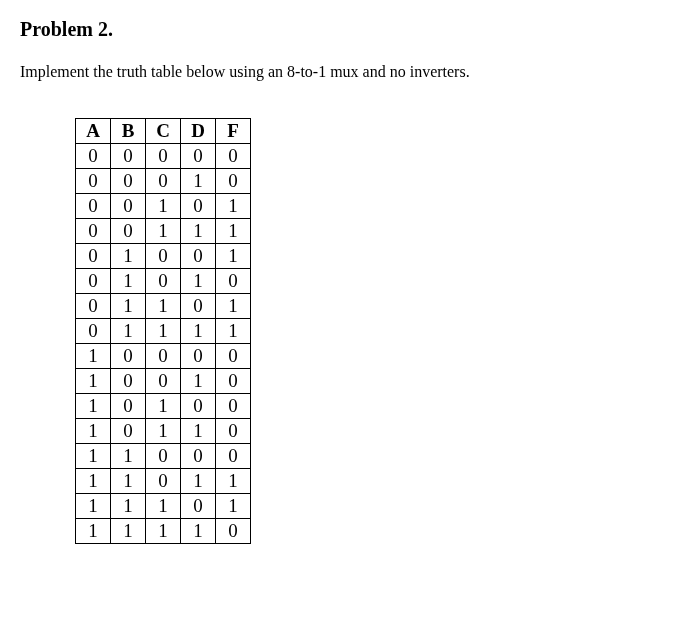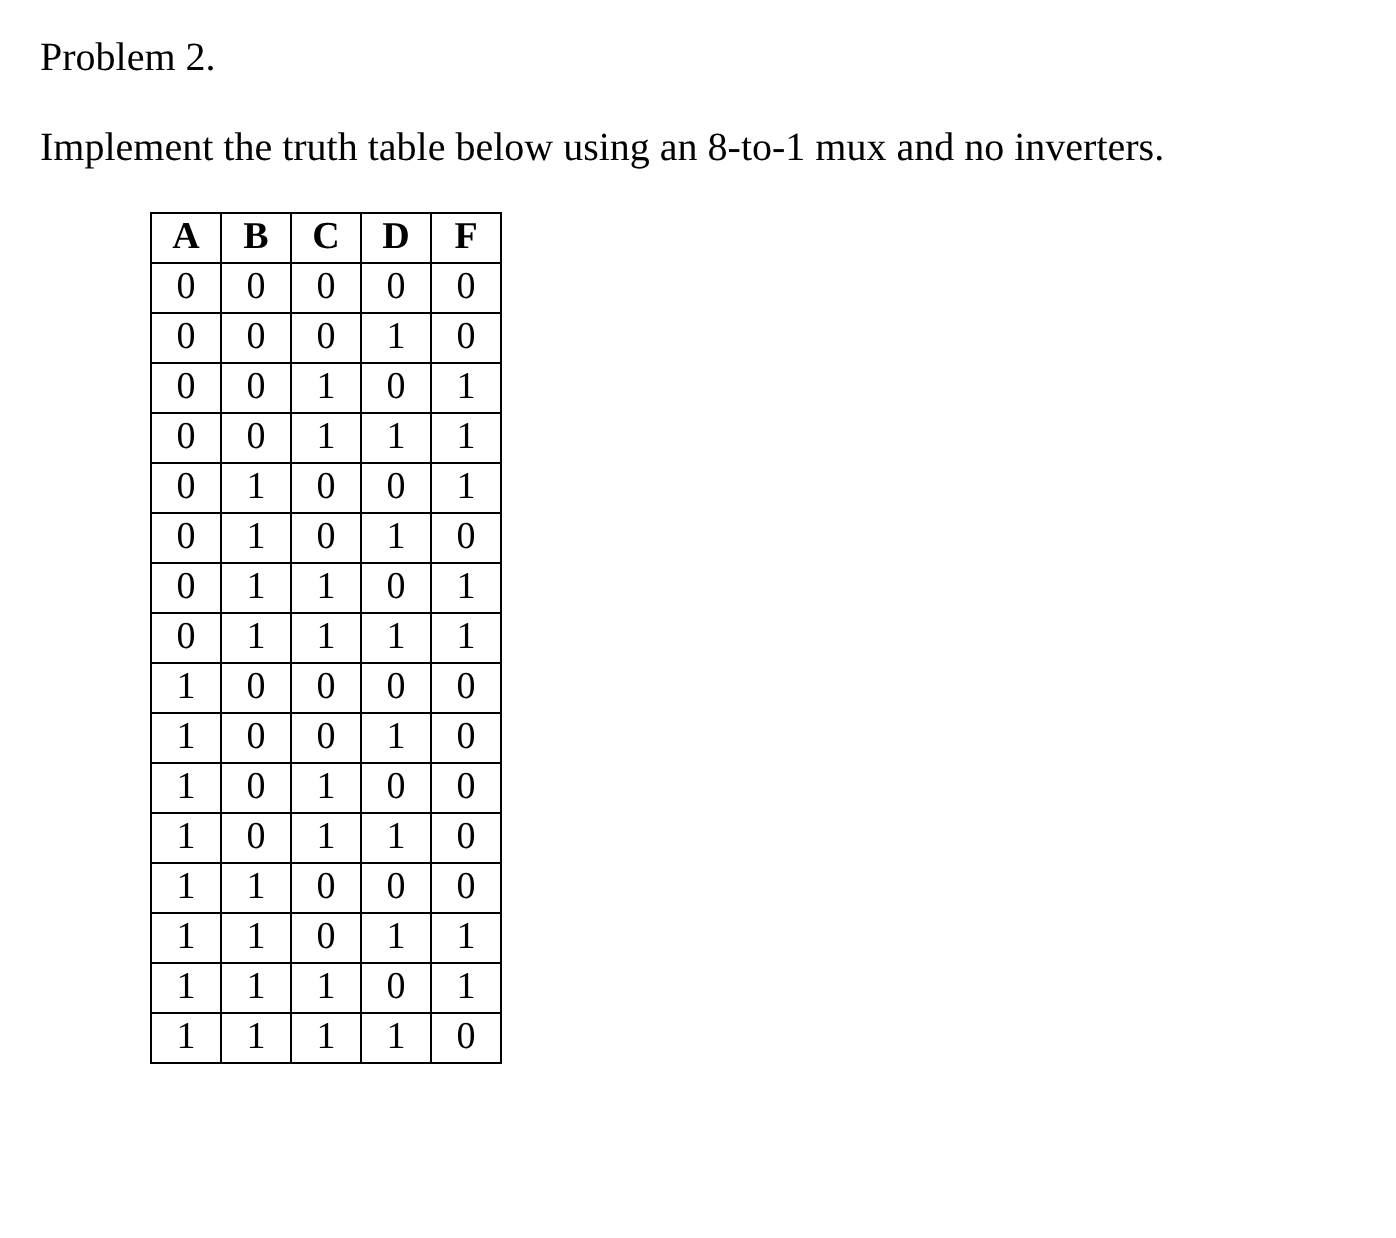--- a/index.html
+++ b/index.html
@@ -6,27 +6,27 @@
       font-family: "Times New Roman", Times, serif;
       font-size: 20px;
       color: #000;
       background: #fff;
       margin: 0;
       padding: 18px 20px;
       width: 698px;
       box-sizing: border-box;
     }
     .problem-title {
-      font-weight: normal;
+      font-weight: bold;
       font-size: 20px;
       margin-bottom: 22px;
     }
     .problem-statement {
-      font-size: 20px;
-      margin-bottom: 20px;
+      font-size: 16px;
+      margin-bottom: 37px;
       font-family: Liberation Serif, serif;
     }
     .truth-table {
       border-collapse: collapse;
       margin-left: 55px;
     }
     .truth-table th,
     .truth-table td {
       border: 1px solid #000;
       width: 34px;

